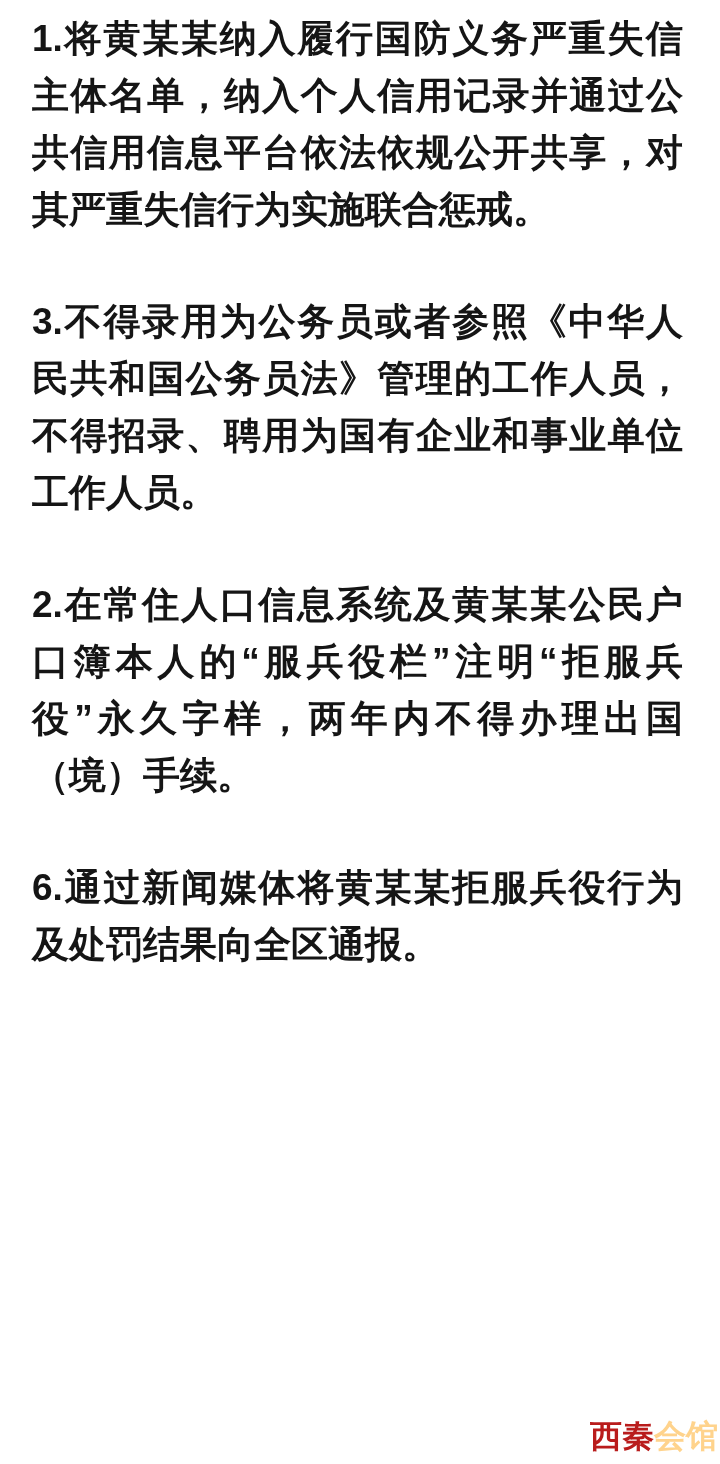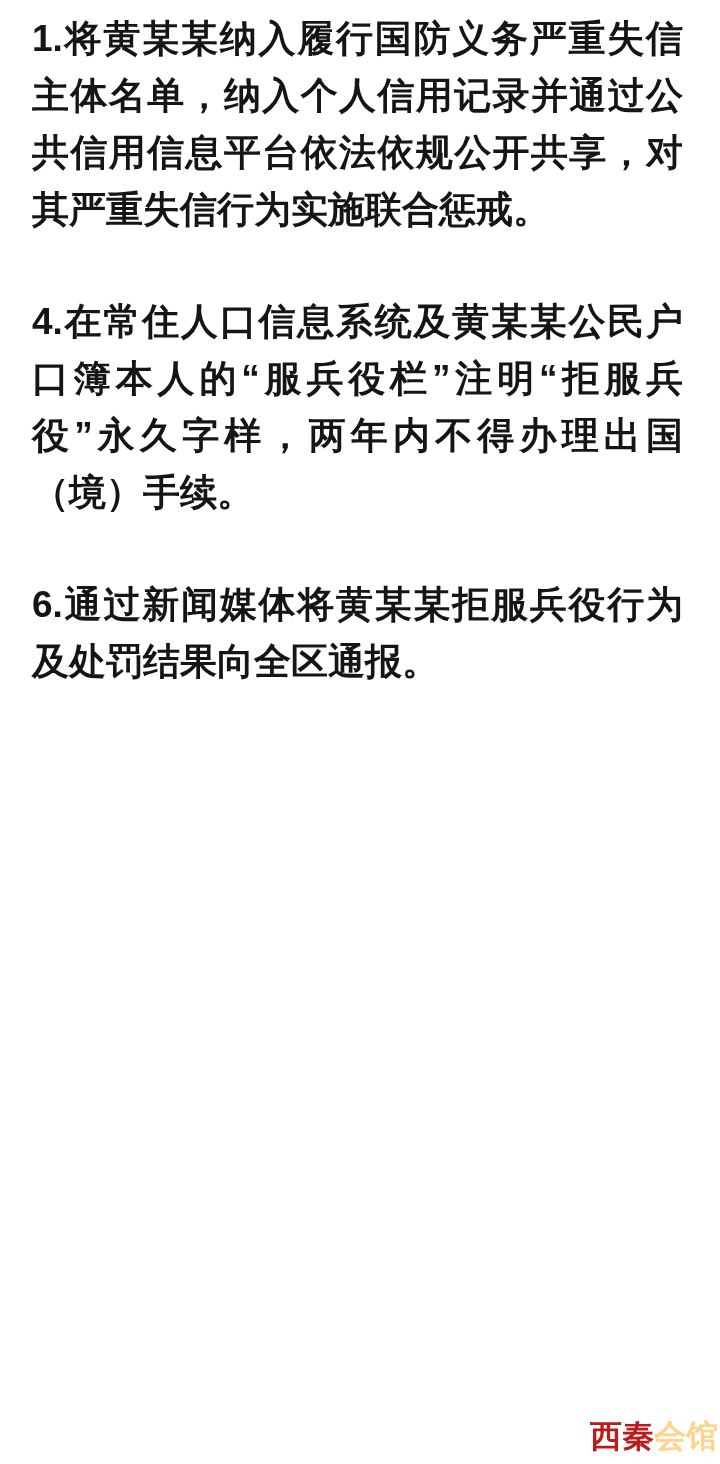--- a/index.html
+++ b/index.html
@@ -44,19 +44,20 @@
     white-space: nowrap;
     letter-spacing: 0;
     user-select: none;
   }
 </style>
 </head>
 <body style="background: rgb(255, 255, 255);">
 
 <main class="doc" style="color: rgb(21, 21, 21);">
   <p>1.将黄某某纳入履行国防义务严重失信主体名单，纳入个人信用记录并通过公共信用信息平台依法依规公开共享，对其严重失信行为实施联合惩戒。</p>
-  <p>4.在常住人口信息系统及黄某某公民户口簿本人的“服兵役栏”注明“拒服兵役”永久字样，两年内不得办理出国（境）手续。</p>
+  <p>3.不得录用为公务员或者参照《中华人民共和国公务员法》管理的工作人员，不得招录、聘用为国有企业和事业单位工作人员。</p>
+  <p>2.在常住人口信息系统及黄某某公民户口簿本人的“服兵役栏”注明“拒服兵役”永久字样，两年内不得办理出国（境）手续。</p>
   <p>6.通过新闻媒体将黄某某拒服兵役行为及处罚结果向全区通报。</p>
 </main>
 
 <div class="watermark">
   <span style="color: #b91c1c;">西秦</span><span style="color: rgb(255, 211, 140); text-align: right;">会馆</span>
 </div>
 
 </body></html>

